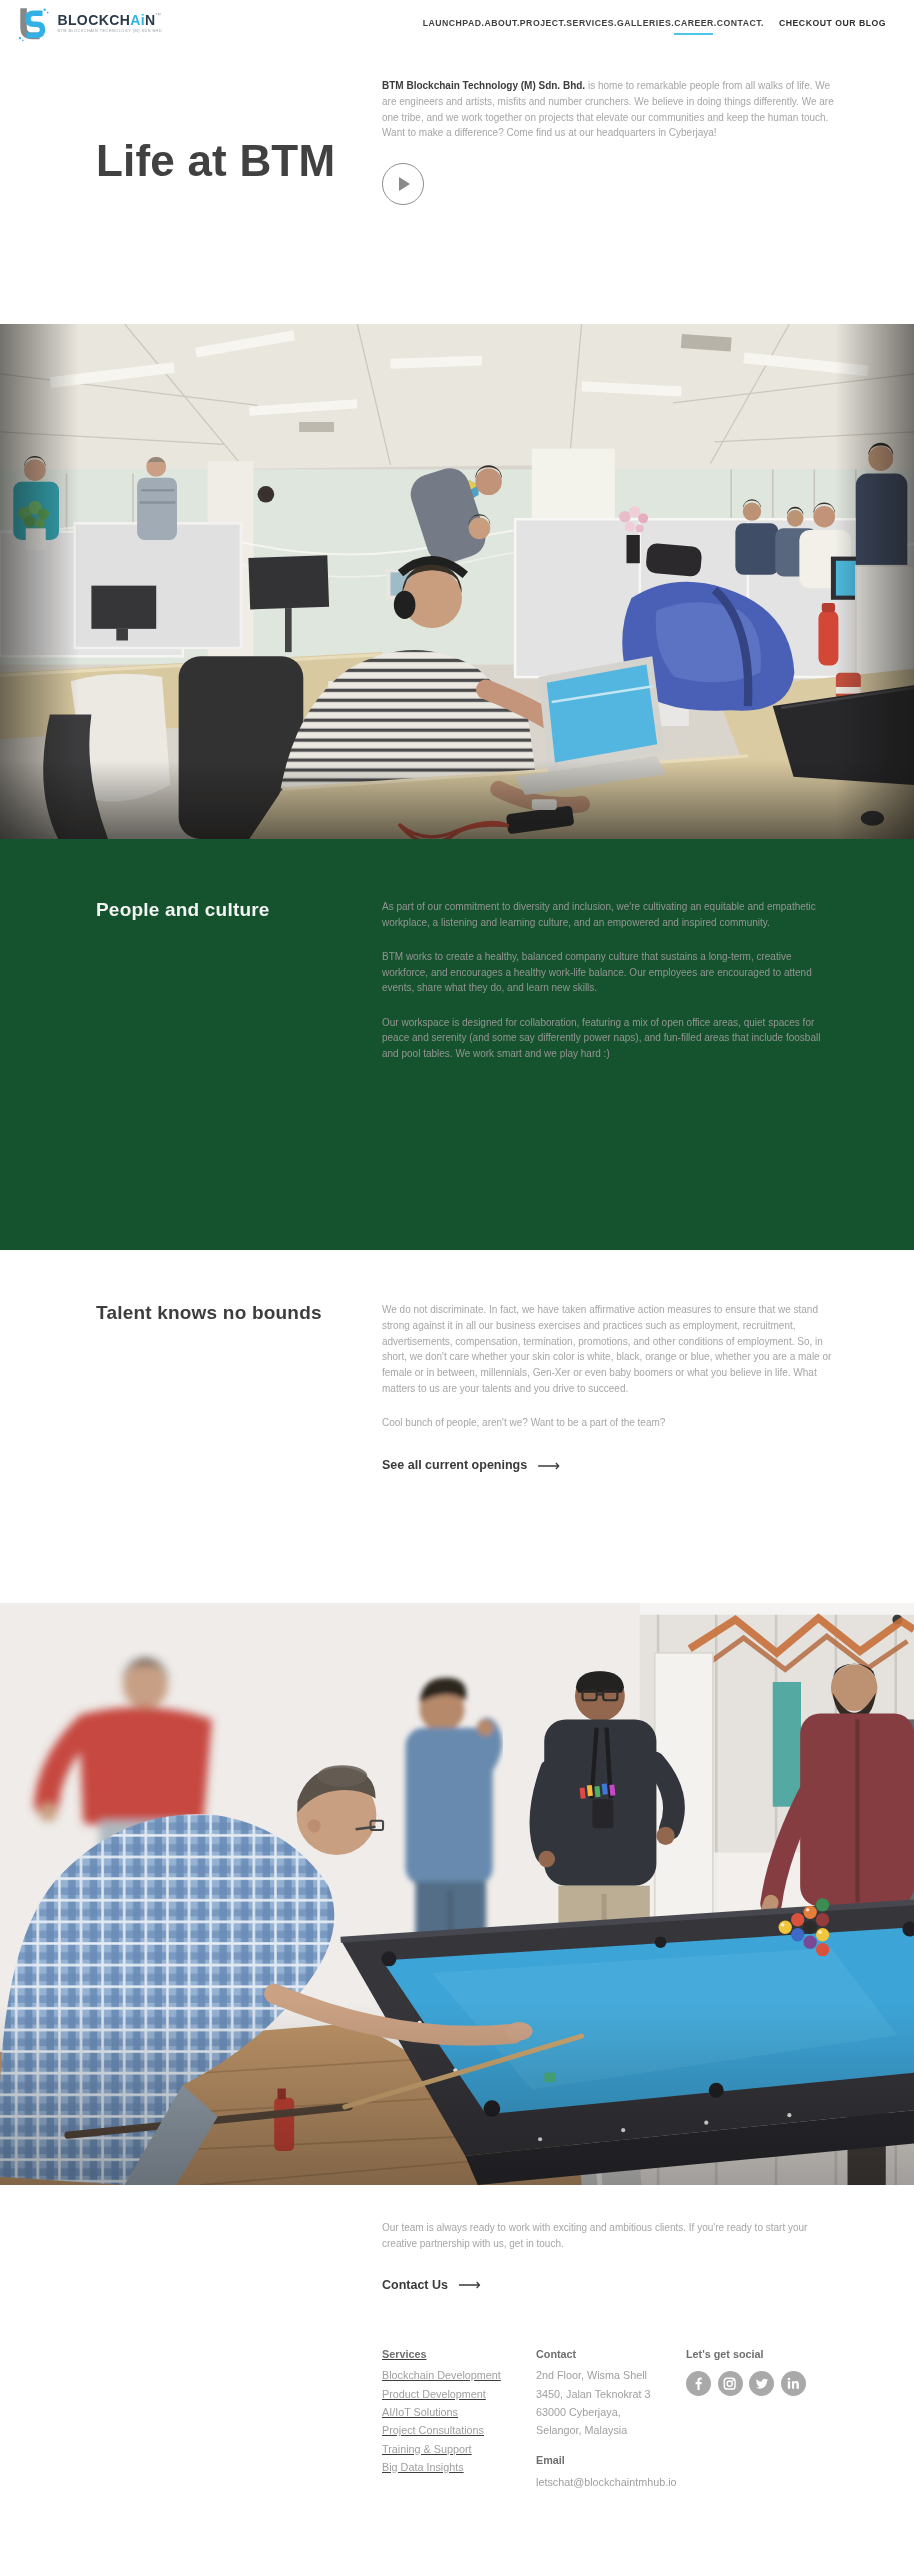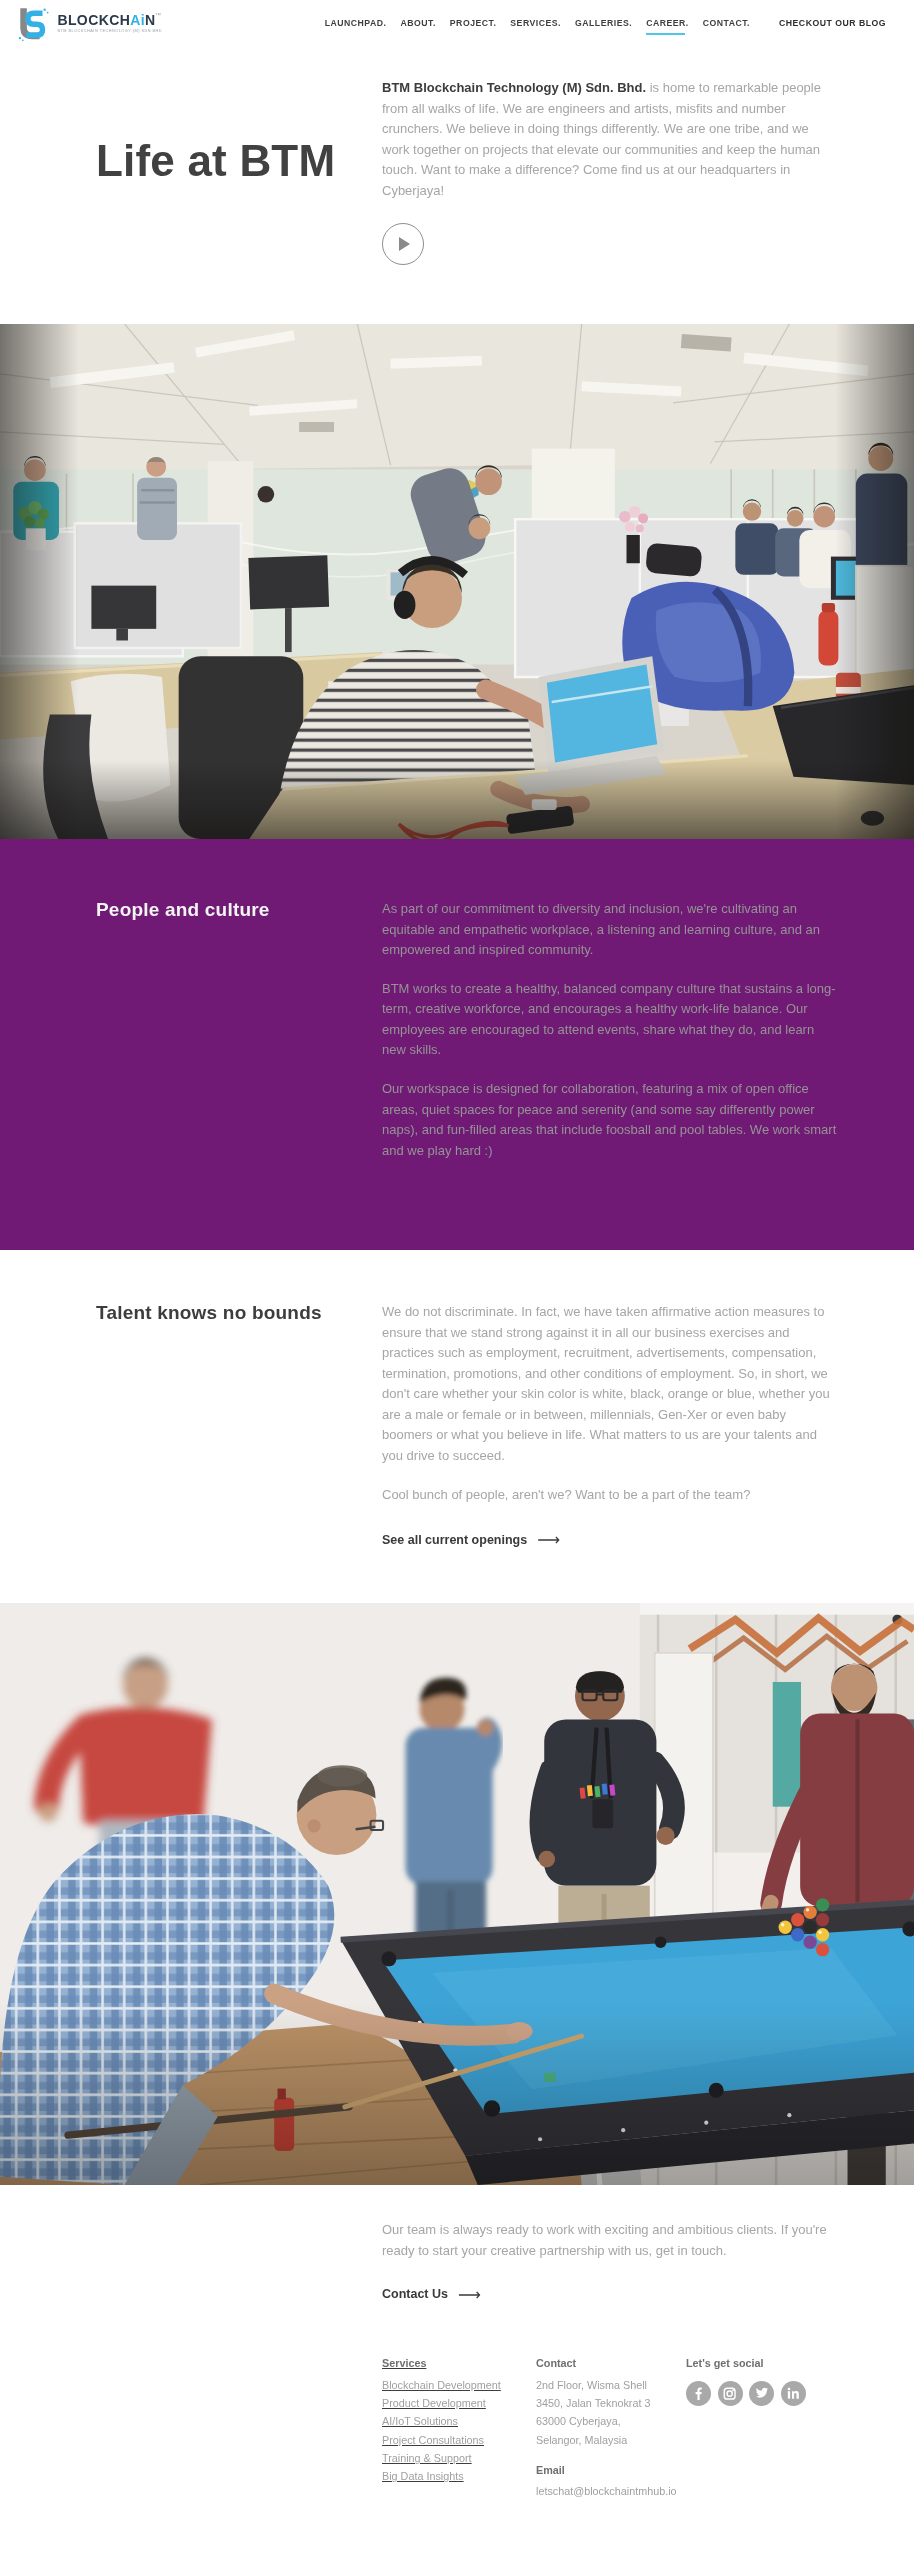--- a/index.html
+++ b/index.html
@@ -8,46 +8,46 @@
     width:914px; margin:0 auto; font-family:"Liberation Sans", sans-serif;
     color:#3d3d3d; -webkit-font-smoothing:antialiased;
   }
   
   .site-header { height:46px; display:flex; align-items:center; justify-content:space-between; padding:0 28px 0 16.6px; }
   .logo { display:flex; align-items:center; gap:5.8px; cursor:pointer; }
   .logo-word { font-size:14px; font-weight:700; letter-spacing:0.4px; color:#2b3a4a; line-height:1; }
   .logo-word .accent { color:#2fb3e3; }
   .logo-word .tm { font-size:5.8px; vertical-align:top; color:#9aa0a6; font-weight:400; }
   .logo-tag { font-size:3.8px; letter-spacing:0.5px; color:#9aa0a6; margin-top:2.5px; }
-  nav.main-nav { display:flex; align-items:center; gap:14px; }
+  nav.main-nav { display:flex; align-items:center; }
   nav.main-nav a { text-decoration:none; color:#3f3f3f; font-size:8.7px; font-weight:600; letter-spacing:0.5px; position:relative; cursor:pointer; }
   nav.main-nav a.active::after { content:""; position:absolute; left:0; right:3.3px; bottom:-6.6px; height:1.7px; background:#4ec6e8; }
   nav.main-nav a.blog { margin-left:15px; font-weight:800; color:#2e2e2e; }
   
   .row { display:flex; align-items:flex-start; }
   .col-left { width:382px; flex:0 0 382px; padding-left:96px; }
   .col-right { width:457px; flex:0 0 457px; }
   .sec-heading { font-size:19px; font-weight:600; letter-spacing:0.2px; color:#3d3d3d; }
-  p.body { font-size:13px; line-height:1.58; color:#a6a6a6; }
+  p.body { font-size:10px; line-height:1.58; color:#a6a6a6; }
   p.body + p.body { margin-top:18.3px; }
   .lead-bold { color:#3c3c3c; font-weight:700; }
   .link-row { display:inline-flex; align-items:center; gap:10px; font-size:12.5px; font-weight:600; color:#3a3a3a; text-decoration:none; cursor:pointer; }
   .link-row .arrow { font-size:16px; font-weight:400; line-height:1; position:relative; top:0.8px; }
   
   .hero { height:278px; }
   .hero .col-left { padding-top:90px; }
   .hero-title { font-size:44px; font-weight:600; color:#414141; letter-spacing:0.2px; }
   .hero .col-right { padding-top:32px; }
   .play-btn { margin-top:21.6px; width:42px; height:42px; border-radius:50%; border:1.7px solid #8f8f8f; background:#fff; display:flex; align-items:center; justify-content:center; cursor:pointer; }
   .play-tri { width:0; height:0; border-left:11.6px solid #8a8a8a; border-top:7.5px solid transparent; border-bottom:7.5px solid transparent; margin-left:3.3px; }
   
   .photo { width:914px; display:block; line-height:0; }
   .photo svg { display:block; }
   
-  .dark-sec { background:#701a75; height:411px; padding-top:60px; }
+  .dark-sec { background:#14532d; height:411px; padding-top:60px; }
   .dark-sec .sec-heading { color:#f4f4f4; }
   .dark-sec p.body { color:#949494; }
   
   .talent-sec { height:353px; padding-top:52px; }
   .talent-sec .openings { margin-top:26.6px; display:inline-flex; }
   
   .bottom-sec { height:391px; padding-top:35px; }
   .bottom-sec .contact-link { margin-top:25px; display:inline-flex; }
   .footer-row { display:flex; margin:52px 0 0 382px; }
   .f-col { font-size:10.8px; line-height:1.7; }

